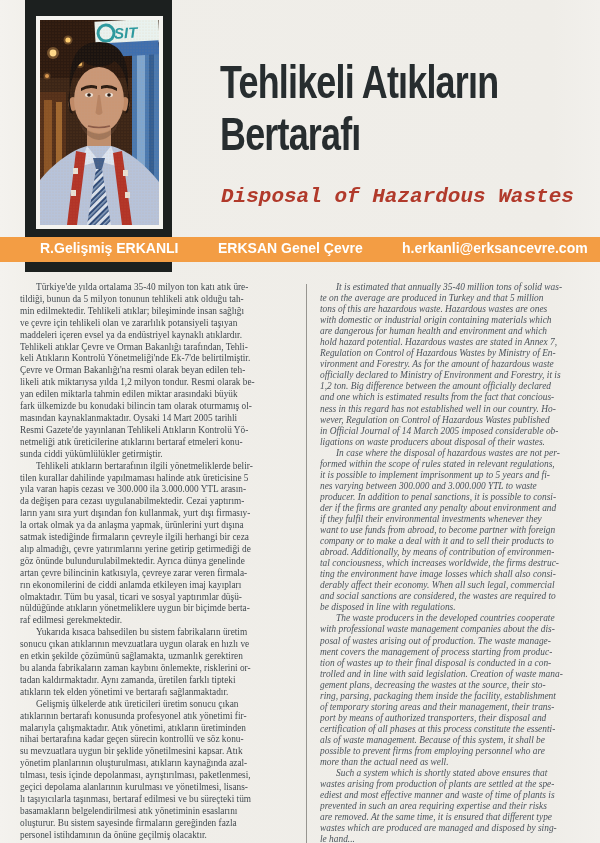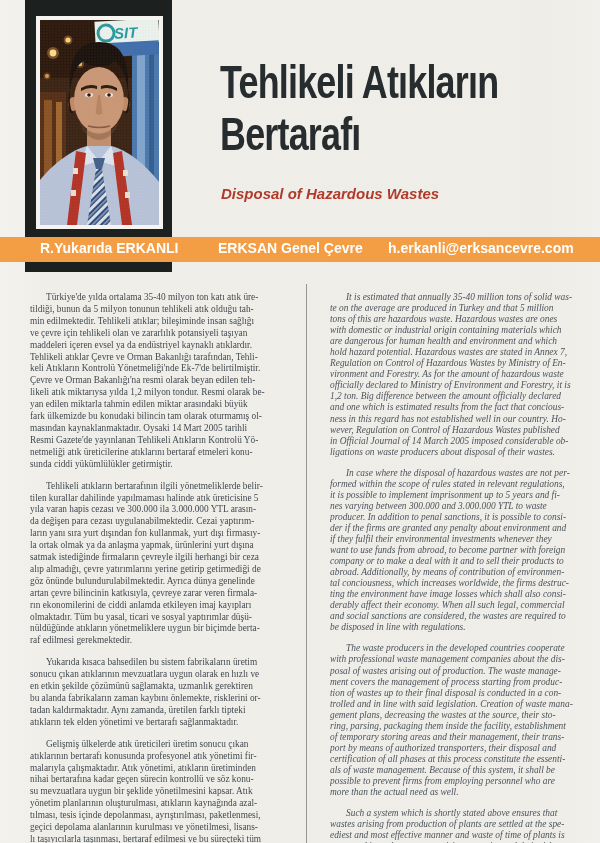--- a/index.html
+++ b/index.html
@@ -11,45 +11,45 @@
   
   .black-block{position:absolute;left:25px;top:0;width:147px;height:272px;background:#1c201f;}
   .photo-frame{position:absolute;left:11px;top:16px;width:119px;height:205px;background:#f5f4f0;padding:4px;box-sizing:content-box;}
   .photo-frame svg{display:block;}
   .title-area{position:absolute;left:220px;top:56px;width:370px;}
   .title-line{
     font-family:"Liberation Sans",sans-serif;font-weight:bold;font-size:46px;line-height:52px;
     color:#272d2f;letter-spacing:-1px;transform:scaleX(0.78);transform-origin:left top;white-space:nowrap;
   }
   .subtitle{
-    position:absolute;left:221px;top:185px;font-family:Liberation Sans, sans-serif;
-    font-style:italic;font-weight:bold;font-size:15px;color:#b13a2b;white-space:nowrap;
+    position:absolute;left:221px;top:185px;font-family:Liberation Mono, monospace;
+    font-style:italic;font-weight:bold;font-size:21px;color:#b13a2b;white-space:nowrap;
   }
   
   .byline-banner{
     position:absolute;left:0;top:237px;width:600px;height:25px;
     background-color:#f39d44;
     background-image:radial-gradient(rgba(255,235,200,0.45) 22%,transparent 23%),
                      radial-gradient(rgba(214,120,24,0.40) 22%,transparent 23%);
     background-size:4px 4px,4px 4px;background-position:0 0,2px 2px;
   }
   .byline-banner span{
     position:absolute;top:3px;font-family:"Liberation Sans",sans-serif;font-weight:bold;
     font-size:14px;color:#ffffff;white-space:nowrap;
   }
   .byline-name{left:40px;}
   .byline-role{left:218px;}
-  .byline-email{left:388px;}
+  .byline-email{left:402px;}
   
   .column-divider{position:absolute;left:306px;top:284px;width:1px;height:559px;background:#979590;}
   .col{position:absolute;top:282px;height:561px;overflow:hidden;}
   .col-left{left:20px;width:284px;}
   .col-right{left:320px;width:276px;}
   .col p{
-    margin:10px;white-space:pre;text-indent:16px;overflow:hidden;
+    margin:0;white-space:pre;text-indent:16px;overflow:hidden;
   }
   .col-left p{font-size:9.3px;line-height:11.9px;color:#424a50;}
   .col-right p{font-size:9.4px;line-height:11.05px;color:#4b535b;font-style:italic;}
 </style>
 </head>
 <body>
 
 <div class="page">
 
   <div class="black-block">
@@ -128,21 +128,21 @@
     </div>
   </div>
 
   <div class="title-area">
     <div class="title-line">Tehlikeli Atıkların</div>
     <div class="title-line">Bertarafı</div>
   </div>
   <div class="subtitle">Disposal of Hazardous Wastes</div>
 
   <div class="byline-banner">
-    <span class="byline-name">R.Yukarıda ERKANLI</span>
+    <span class="byline-name">R.Gelişmiş ERKANLI</span>
     <span class="byline-role">ERKSAN Genel Çevre</span>
     <span class="byline-email">h.erkanli@erksancevre.com</span>
   </div>
 
   <div class="column-divider"></div>
 
   <div class="col col-left">
     <p>Türkiye'de yılda ortalama 35-40 milyon ton katı atık üre-
 tildiği, bunun da 5 milyon tonunun tehlikeli atık olduğu tah-
 min edilmektedir. Tehlikeli atıklar; bileşiminde insan sağlığı

